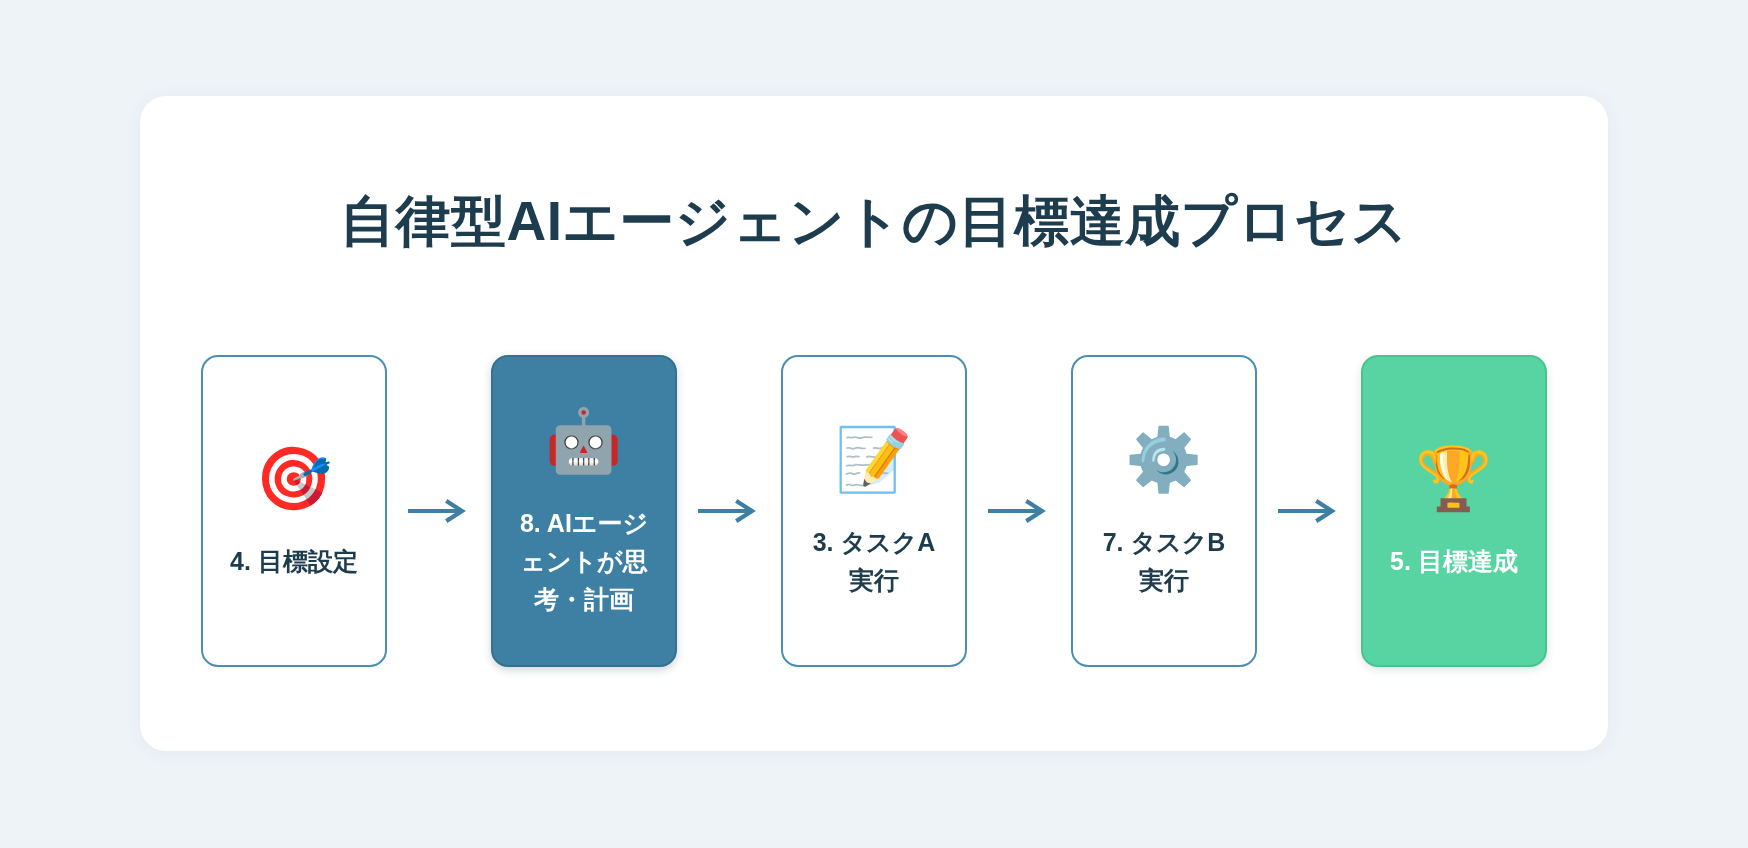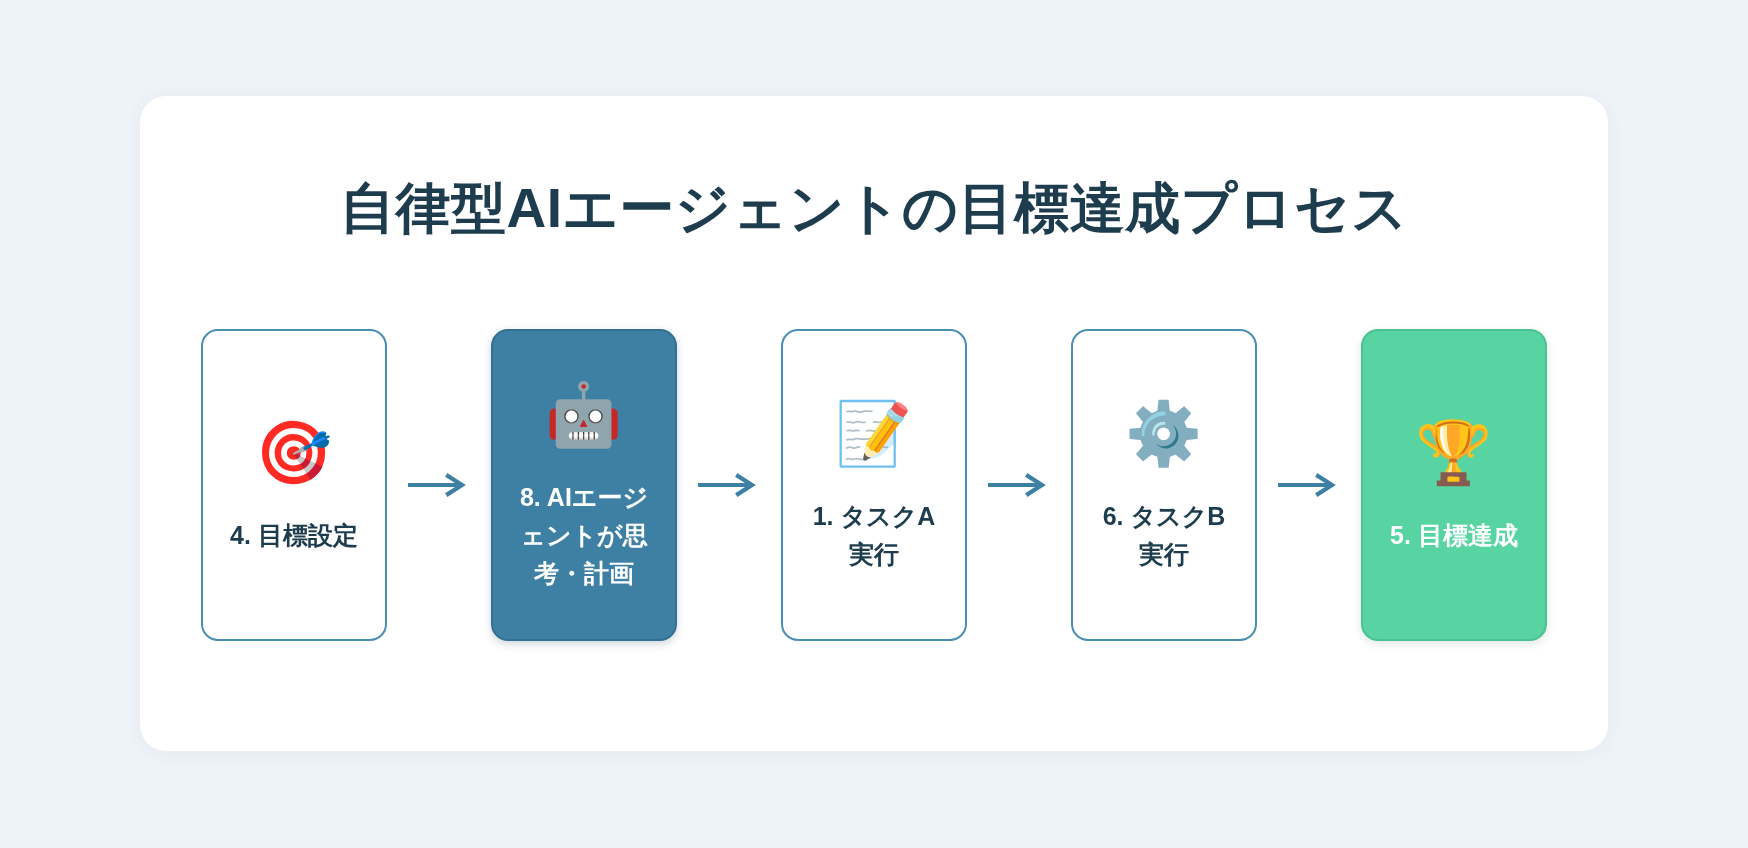--- a/index.html
+++ b/index.html
@@ -37,21 +37,21 @@
     align-items: center;
   }
 
   #diagram-title {
     font-size: 55px;
     font-weight: 700;
     color: #1d3c4d;
     letter-spacing: 0.5px;
     text-align: left;
     line-height: 1.18;
-    margin: 0;
+    margin: 13px;
     padding-top: 22px;
     white-space: nowrap;
   }
 
   #flow-row {
     margin-top: 88px;
     display: flex;
     flex-direction: row;
     align-items: center;
     justify-content: center;
@@ -156,33 +156,33 @@
 
       <div class="flow-arrow">
         <svg width="62" height="26" viewBox="0 0 62 26" aria-hidden="true">
           <line x1="2" y1="13" x2="48" y2="13" stroke="#3e80a4" stroke-width="4.2" stroke-linecap="square"></line>
           <polyline points="40,4 54,13 40,22" fill="none" stroke="#3e80a4" stroke-width="4.2" stroke-linecap="square" stroke-linejoin="miter"></polyline>
         </svg>
       </div>
 
       <div class="step-card plain">
         <div class="step-emoji">📝</div>
-        <div class="step-label">1. タスクA実行</div>
+        <div class="step-label">3. タスクA実行</div>
       </div>
 
       <div class="flow-arrow">
         <svg width="62" height="26" viewBox="0 0 62 26" aria-hidden="true">
           <line x1="2" y1="13" x2="48" y2="13" stroke="#3e80a4" stroke-width="4.2" stroke-linecap="square"></line>
           <polyline points="40,4 54,13 40,22" fill="none" stroke="#3e80a4" stroke-width="4.2" stroke-linecap="square" stroke-linejoin="miter"></polyline>
         </svg>
       </div>
 
       <div class="step-card plain">
         <div class="step-emoji">⚙️</div>
-        <div class="step-label">6. タスクB実行</div>
+        <div class="step-label">7. タスクB実行</div>
       </div>
 
       <div class="flow-arrow">
         <svg width="62" height="26" viewBox="0 0 62 26" aria-hidden="true">
           <line x1="2" y1="13" x2="48" y2="13" stroke="#3e80a4" stroke-width="4.2" stroke-linecap="square"></line>
           <polyline points="40,4 54,13 40,22" fill="none" stroke="#3e80a4" stroke-width="4.2" stroke-linecap="square" stroke-linejoin="miter"></polyline>
         </svg>
       </div>
 
       <div class="step-card accent-green">

